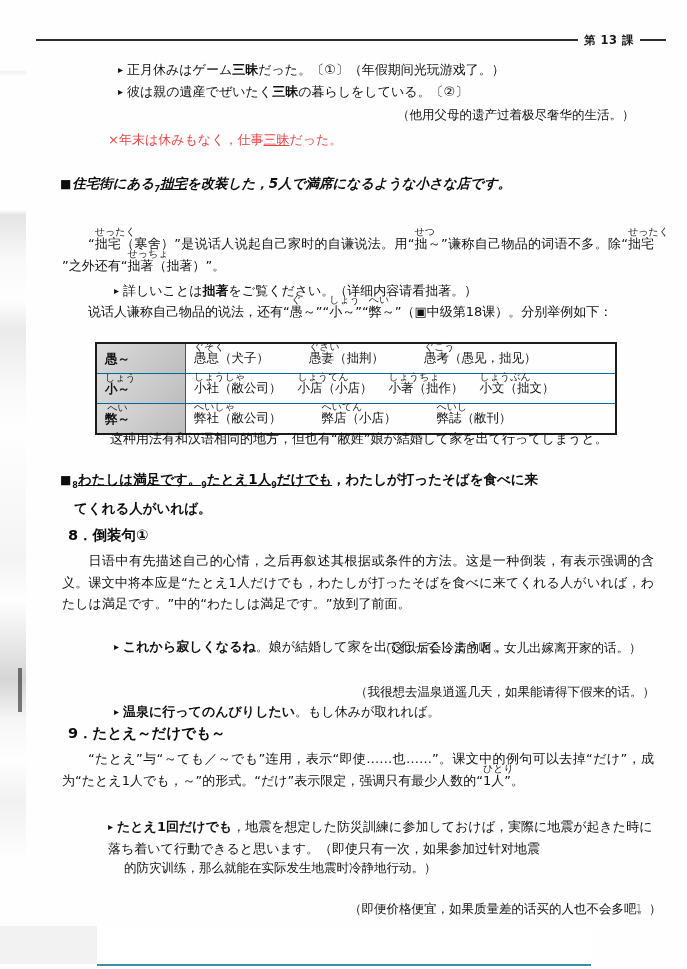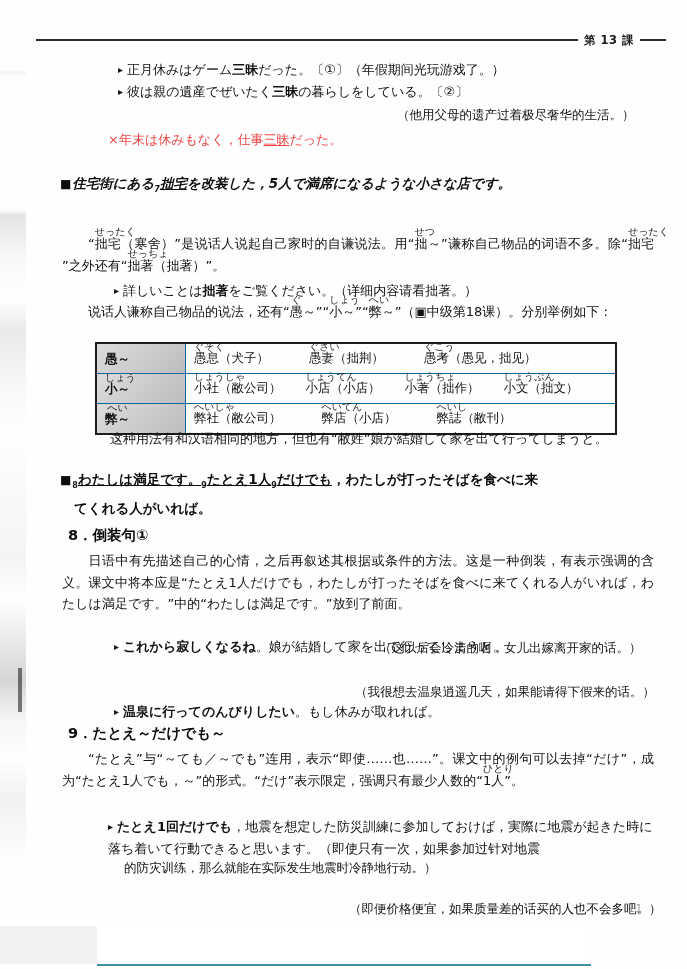--- a/index.html
+++ b/index.html
@@ -290,21 +290,21 @@
               <span class="cell-item"><span class="ruby"><span class="rt">ぐさい</span><span class="rb">愚妻</span></span><span>（拙荆）</span></span>
               <span class="cell-item"><span class="ruby"><span class="rt">ぐこう</span><span class="rb">愚考</span></span><span>（愚见，拙见）</span></span>
             </div>
           </td>
         </tr>
         <tr>
           <td class="key">
             <span class="ruby"><span class="rt">しょう</span><span class="rb">小～</span></span>
           </td>
           <td class="cell">
-            <div class="cell-inner" style="gap:24px;">
+            <div class="cell-inner" style="gap:16px;">
               <span class="cell-item"><span class="ruby"><span class="rt">しょうしゃ</span><span class="rb">小社</span></span><span>（敝公司）</span></span>
               <span class="cell-item"><span class="ruby"><span class="rt">しょうてん</span><span class="rb">小店</span></span><span>（小店）</span></span>
               <span class="cell-item"><span class="ruby"><span class="rt">しょうちょ</span><span class="rb">小著</span></span><span>（拙作）</span></span>
               <span class="cell-item"><span class="ruby"><span class="rt">しょうぶん</span><span class="rb">小文</span></span><span>（拙文）</span></span>
             </div>
           </td>
         </tr>
         <tr>
           <td class="key">
             <span class="ruby"><span class="rt">へい</span><span class="rb">弊～</span></span>

